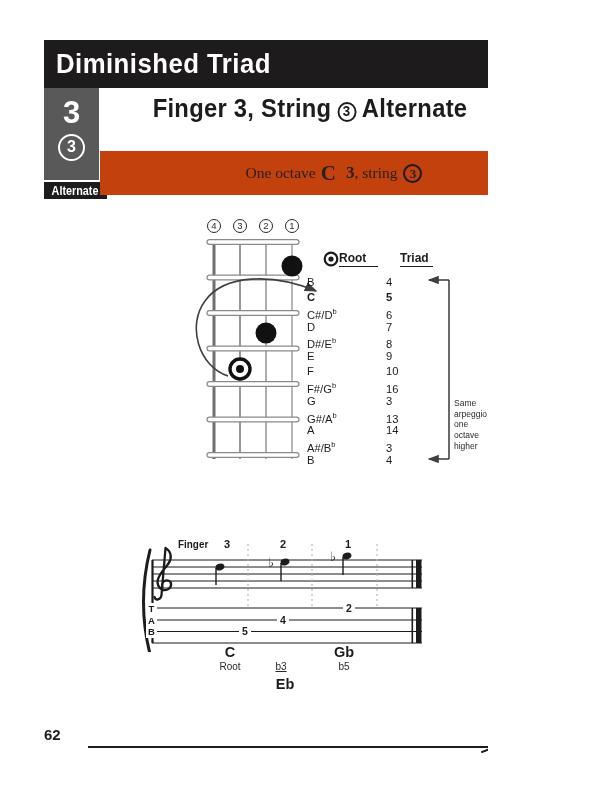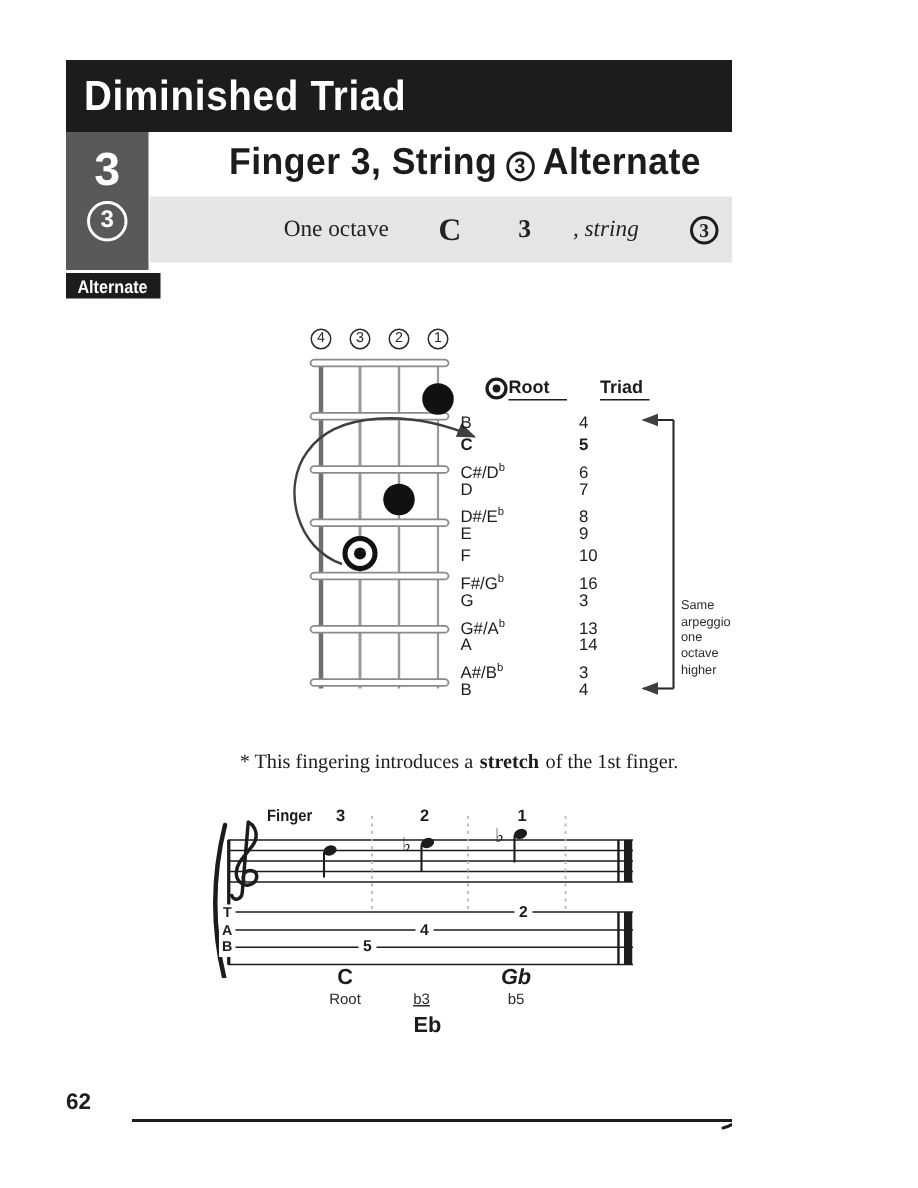--- a/index.html
+++ b/index.html
@@ -23,26 +23,26 @@
              transform-origin:left center;}
   .alt-badge span{transform:scaleX(.9);}
 
   
   .page-title{left:100px;top:94px;width:420px;text-align:center;font-size:25px;font-weight:700;
               letter-spacing:.3px;transform:scaleX(.95);transform-origin:center;white-space:nowrap;}
   .circ-inline{display:inline-block;width:20px;height:20px;box-sizing:border-box;border:2.5px solid #1d1b1c;
                border-radius:50%;font-size:14px;line-height:15px;text-align:center;vertical-align:1px;margin:0 6px;}
 
   
-  .instr-bar{left:100px;top:131px;width:468px;height:44px;background:#e5e5e5;display:flex;
+  .instr-bar{left:100px;top:151px;width:468px;height:44px;background:#c2410c;display:flex;
              align-items:center;justify-content:center;font-family:"Liberation Serif",serif;
-             font-size:15.5px;color:#262224;white-space:nowrap;gap:28px;}
+             font-size:15.5px;color:#262224;white-space:nowrap;}
   .instr-root{font-size:21px;font-weight:700;margin:0 5px;}
   .instr-finger{font-size:17px;font-weight:700;margin-left:5px;}
-  .instr-p3{margin-right:6px;font-style:italic;}
+  .instr-p3{margin-right:6px;}
   .instr-circ{display:inline-block;width:19px;height:19px;box-sizing:border-box;border:2px solid #1d1b1c;
               border-radius:50%;font-size:13px;font-weight:700;line-height:15px;text-align:center;
               font-family:"Liberation Serif",serif;}
 
   
   .circ-label{position:absolute;top:219px;width:14px;height:14px;box-sizing:border-box;border:1.4px solid #2a2a2a;
               border-radius:50%;font-size:9.5px;line-height:11px;text-align:center;color:#2a2a2a;}
 
   
   .nt-head-root{left:339px;top:251px;font-size:12px;font-weight:700;border-bottom:1.6px solid #1d1b1c;padding:0 12px 1px 0;}
@@ -169,25 +169,20 @@
       <div class="nt-row"><span class="nt-note">A</span><span class="nt-fret">14</span></div>
       <div class="nt-row"><span class="nt-note">A#/B<sup>b</sup></span><span class="nt-fret">3</span></div>
       <div class="nt-row"><span class="nt-note">B</span><span class="nt-fret">4</span></div>
     </div>
   <div class="abs" id="bracket-note">Same
 arpeggio
 one
 octave
 higher</div>
 
-  <div class="abs footnote">
-    <span>* This fingering introduces a</span>
-    <b>stretch</b>
-    <span>of the 1st finger.</span>
-  </div>
 
   <svg class="abs" style="left:135px;top:540px;" width="295" height="112">
 
     <path d="M 15 10 Q 2 62 15 114" fill="none" stroke="#1d1b1c" stroke-width="3" stroke-linecap="round"></path>
 
     <line x1="17.5" y1="20" x2="17.5" y2="103" stroke="#1d1b1c" stroke-width="2.2"></line>
 
     <g stroke="#1d1b1c" stroke-width="1">
       <line x1="17" y1="20" x2="287" y2="20"></line>
         <line x1="17" y1="27" x2="287" y2="27"></line>
@@ -257,15 +252,15 @@
     <span class="fing-num" style="left: 221px;">3</span>
     <span class="fing-num" style="left: 277px;">2</span>
     <span class="fing-num" style="left: 342px;">1</span>
     <span class="tab-num" style="left: 239px; top: 625px;">5</span>
     <span class="tab-num" style="left: 277px; top: 613.5px;">4</span>
     <span class="tab-num" style="left: 343px; top: 601.5px;">2</span>
     <span class="chord-name" style="left: 230px;">C</span>
     <span class="chord-degree" style="left: 230px;">Root</span>
     <span class="chord-name" style="left: 285px; margin-top: 32px;">Eb</span>
     <span class="chord-degree" style="left: 281px; text-decoration: underline;">b3</span>
-    <span class="chord-name" style="left: 344px; font-style: italic;">Gb</span>
+    <span class="chord-name" style="left: 344px;">Gb</span>
     <span class="chord-degree" style="left: 344px;">b5</span>
   </div>
 
 </body></html>

